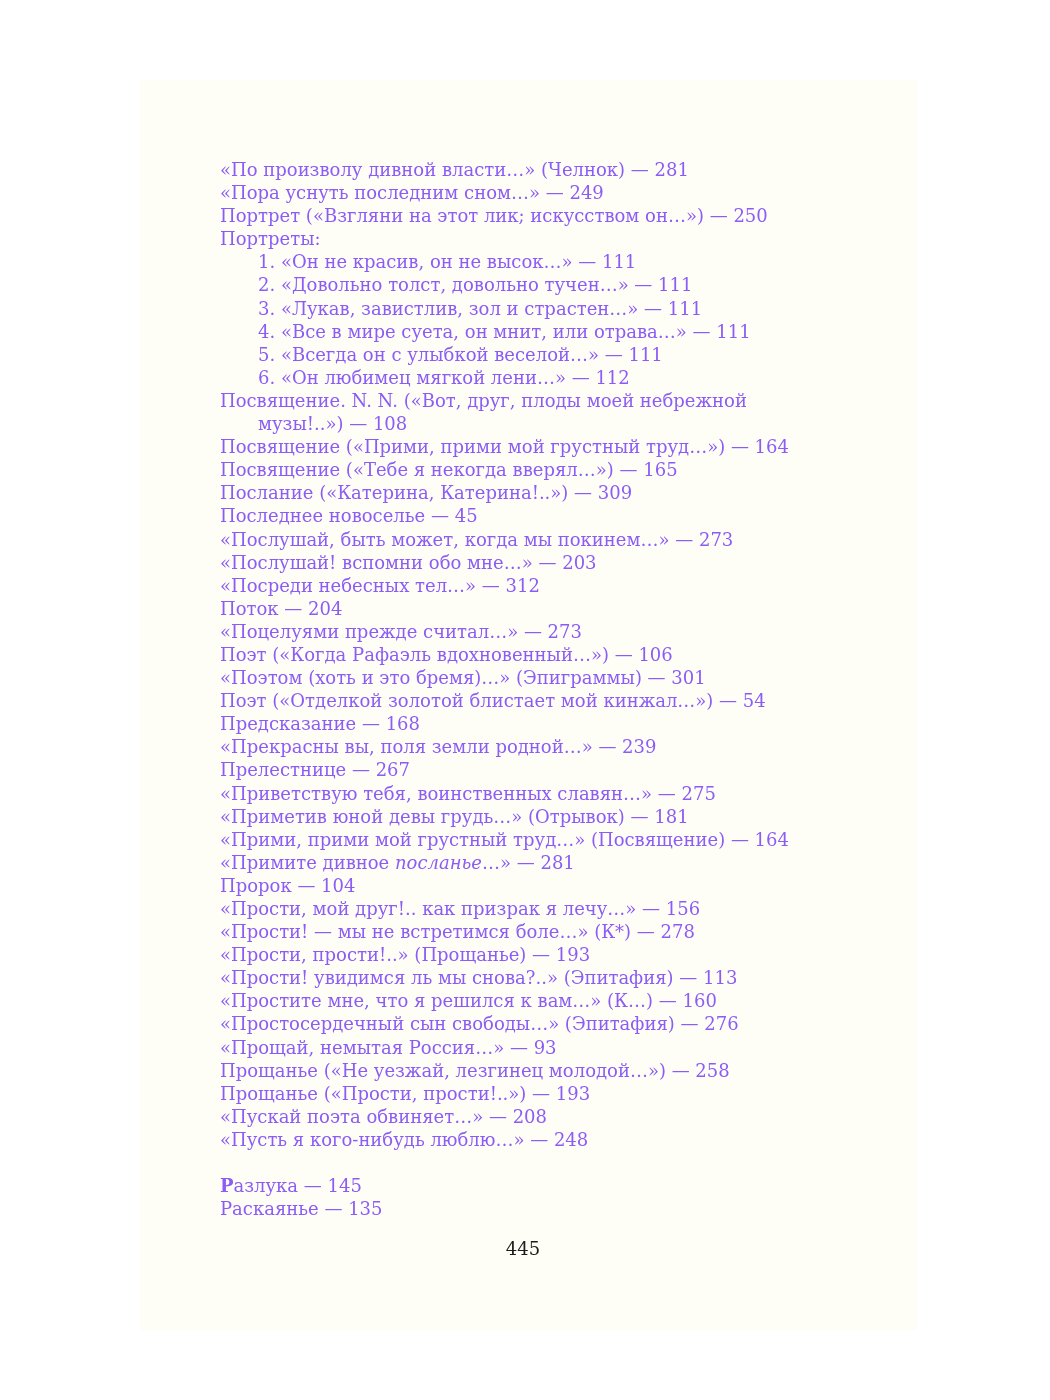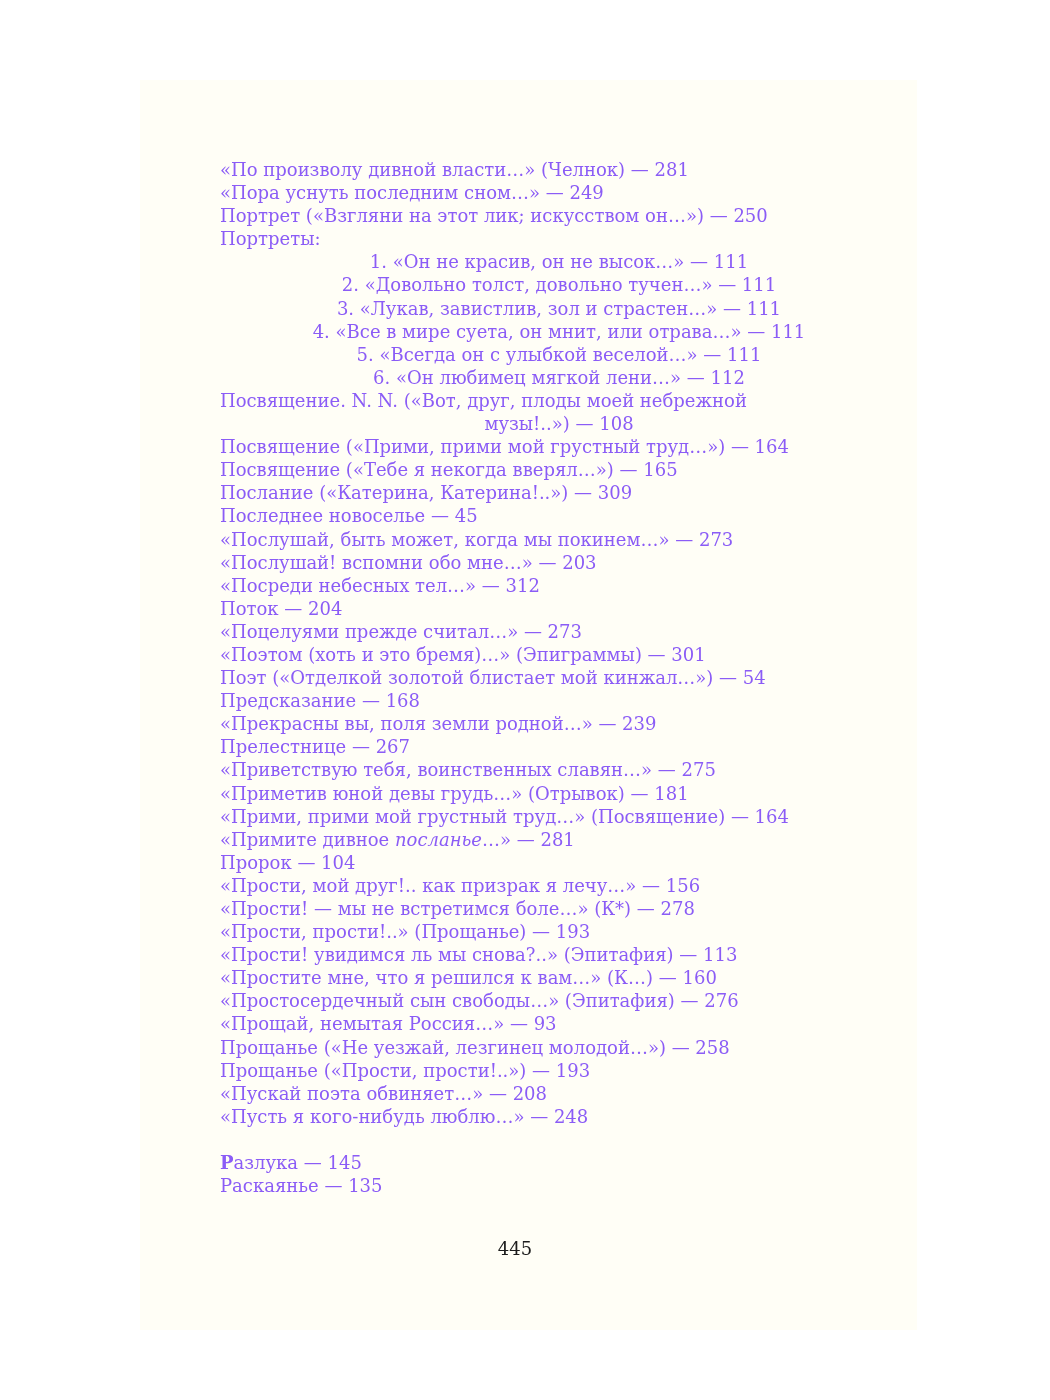--- a/index.html
+++ b/index.html
@@ -33,35 +33,34 @@
     font-size: 18px;
     line-height: 23.1px;
     color: #8b5cf6;
     white-space: nowrap;
   }
   .line {
     min-height: 23.1px;
   }
   .line.indent {
     padding-left: 38px;
-    text-align: center;
   }
   .line.blank {
     height: 23.1px;
   }
   .line .italic {
     font-style: italic;
     text-align: center;
   }
   .line .bold {
     font-weight: bold;
   }
   .page-number {
     position: absolute;
-    left: 80px;
+    left: 88px;
     top: 1158px;
     width: 590px;
     text-align: center;
     font-family: "DejaVu Serif", "Liberation Serif", serif;
     font-size: 18px;
     color: #1c1c1c;
   }
 </style>
 </head>
 <body>
@@ -83,20 +82,21 @@
         <div class="line indent">музы!..») — 108</div>
         <div class="line">Посвящение («Прими, прими мой грустный труд…») — 164</div>
         <div class="line">Посвящение («Тебе я некогда вверял…») — 165</div>
         <div class="line">Послание («Катерина, Катерина!..») — 309</div>
         <div class="line">Последнее новоселье — 45</div>
         <div class="line">«Послушай, быть может, когда мы покинем…» — 273</div>
         <div class="line">«Послушай! вспомни обо мне…» — 203</div>
         <div class="line">«Посреди небесных тел…» — 312</div>
         <div class="line">Поток — 204</div>
         <div class="line">«Поцелуями прежде считал…» — 273</div>
+        <div class="line">Поэт («Когда Рафаэль вдохновенный…») — 106</div>
         <div class="line">«Поэтом (хоть и это бремя)…» (Эпиграммы) — 301</div>
         <div class="line">Поэт («Отделкой золотой блистает мой кинжал…») — 54</div>
         <div class="line">Предсказание — 168</div>
         <div class="line">«Прекрасны вы, поля земли родной…» — 239</div>
         <div class="line">Прелестнице — 267</div>
         <div class="line">«Приветствую тебя, воинственных славян…» — 275</div>
         <div class="line">«Приметив юной девы грудь…» (Отрывок) — 181</div>
         <div class="line">«Прими, прими мой грустный труд…» (Посвящение) — 164</div>
         <div class="line"><span>«Примите дивное </span><span class="italic">посланье</span><span>…» — 281</span></div>
         <div class="line">Пророк — 104</div>

